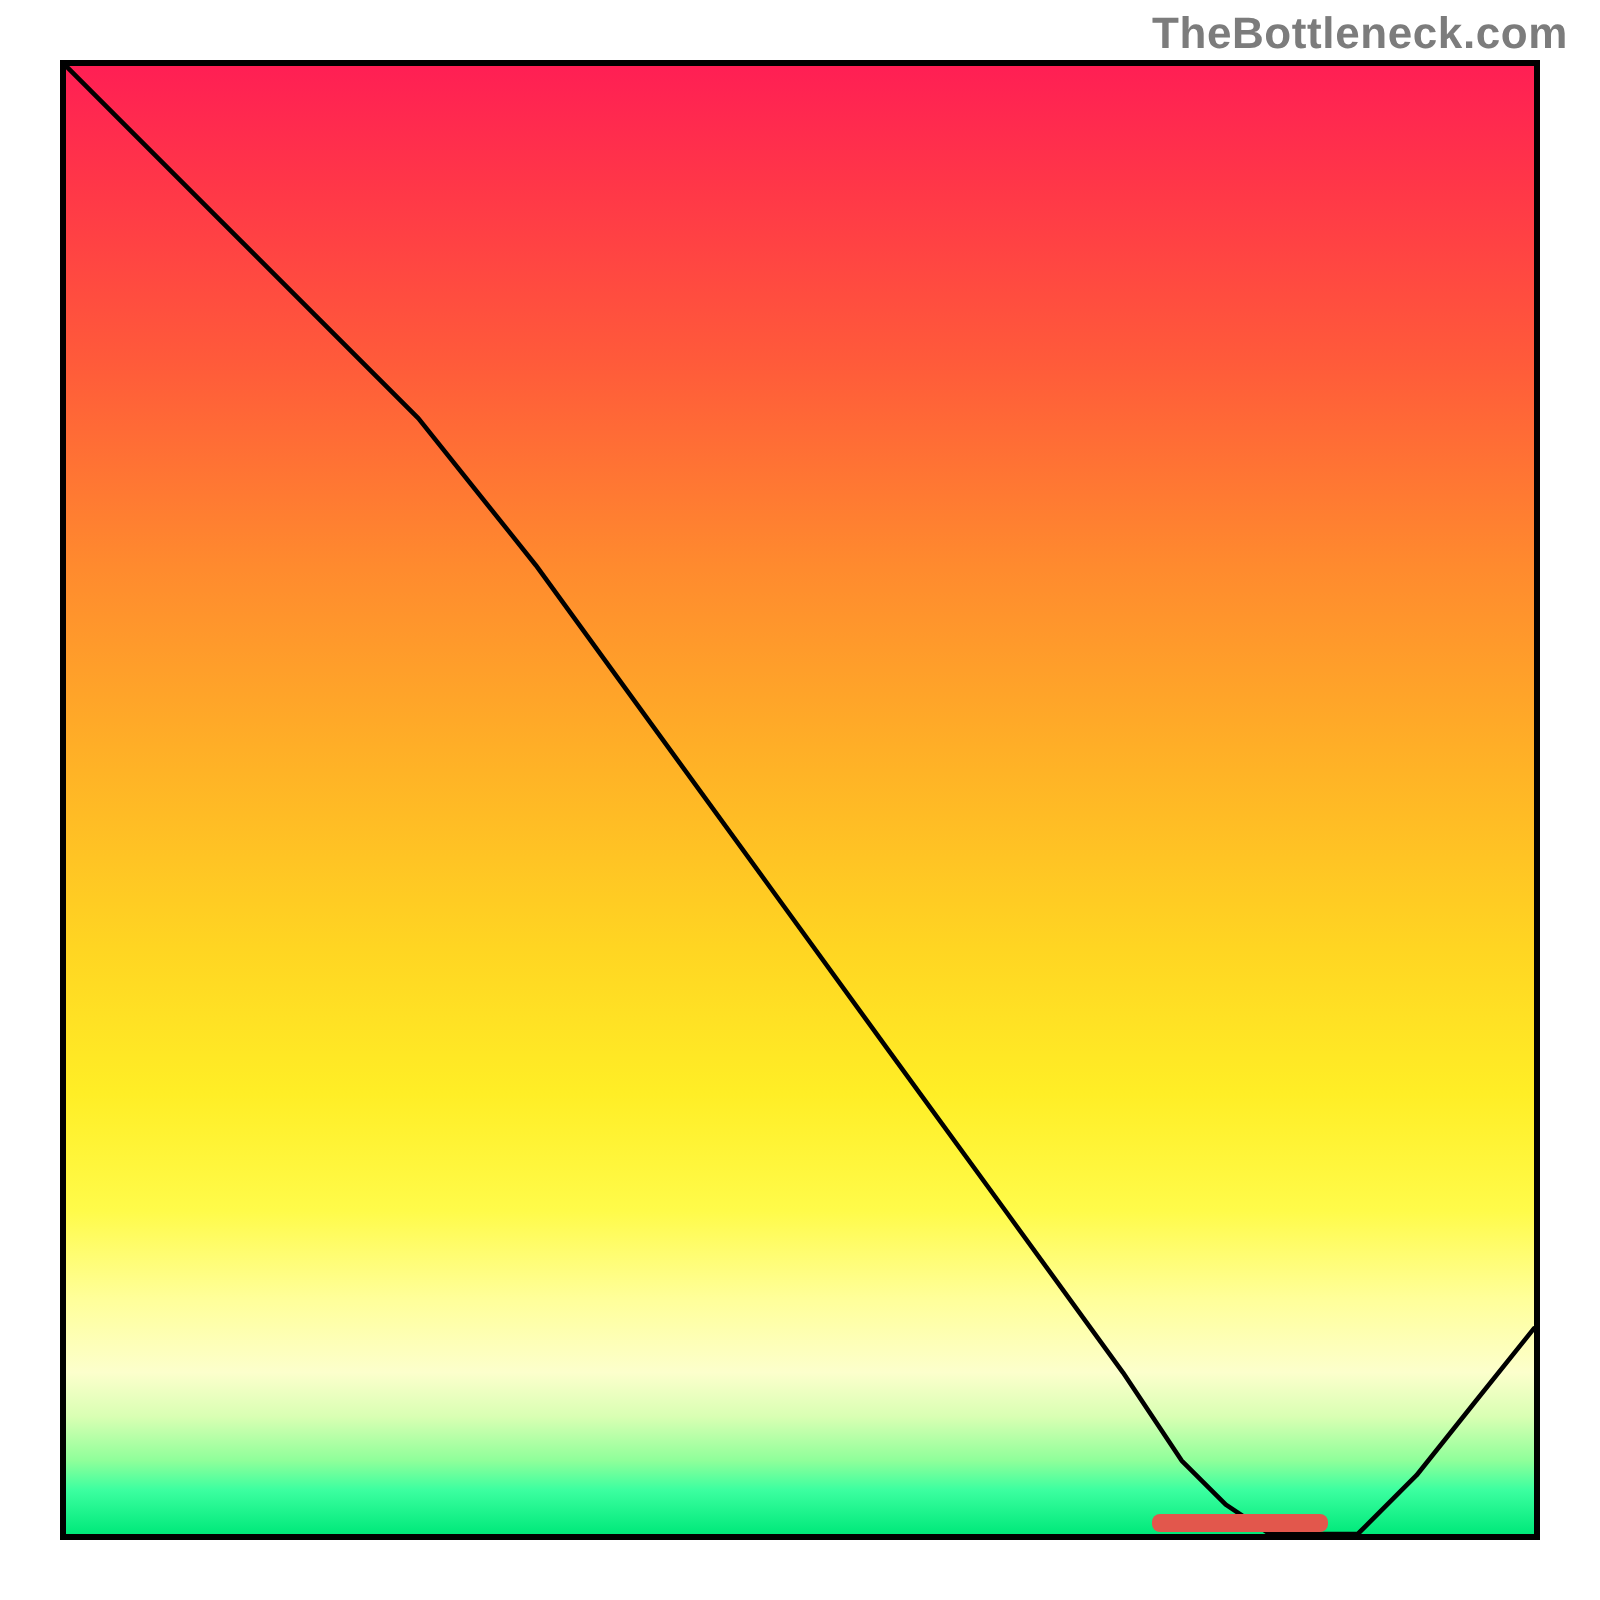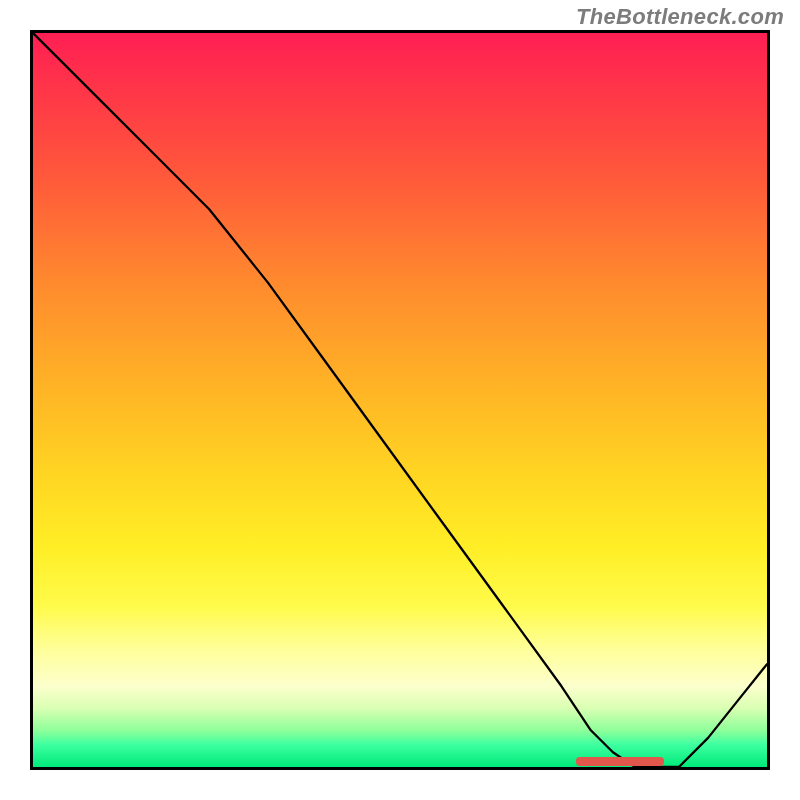--- a/index.html
+++ b/index.html
@@ -8,21 +8,20 @@
     width: 800px;
     height: 800px;
     overflow: hidden;
     background: #fff;
     font-family: Arial, Helvetica, sans-serif;
   }
   .canvas-wrap {
     position: relative;
     width: 800px;
     height: 800px;
-    font-style: italic;
   }
   .watermark {
     position: absolute;
     top: 4px;
     right: 16px;
     font-size: 22px;
     font-weight: 600;
     color: #7c7c7c;
     letter-spacing: 0.3px;
   }

